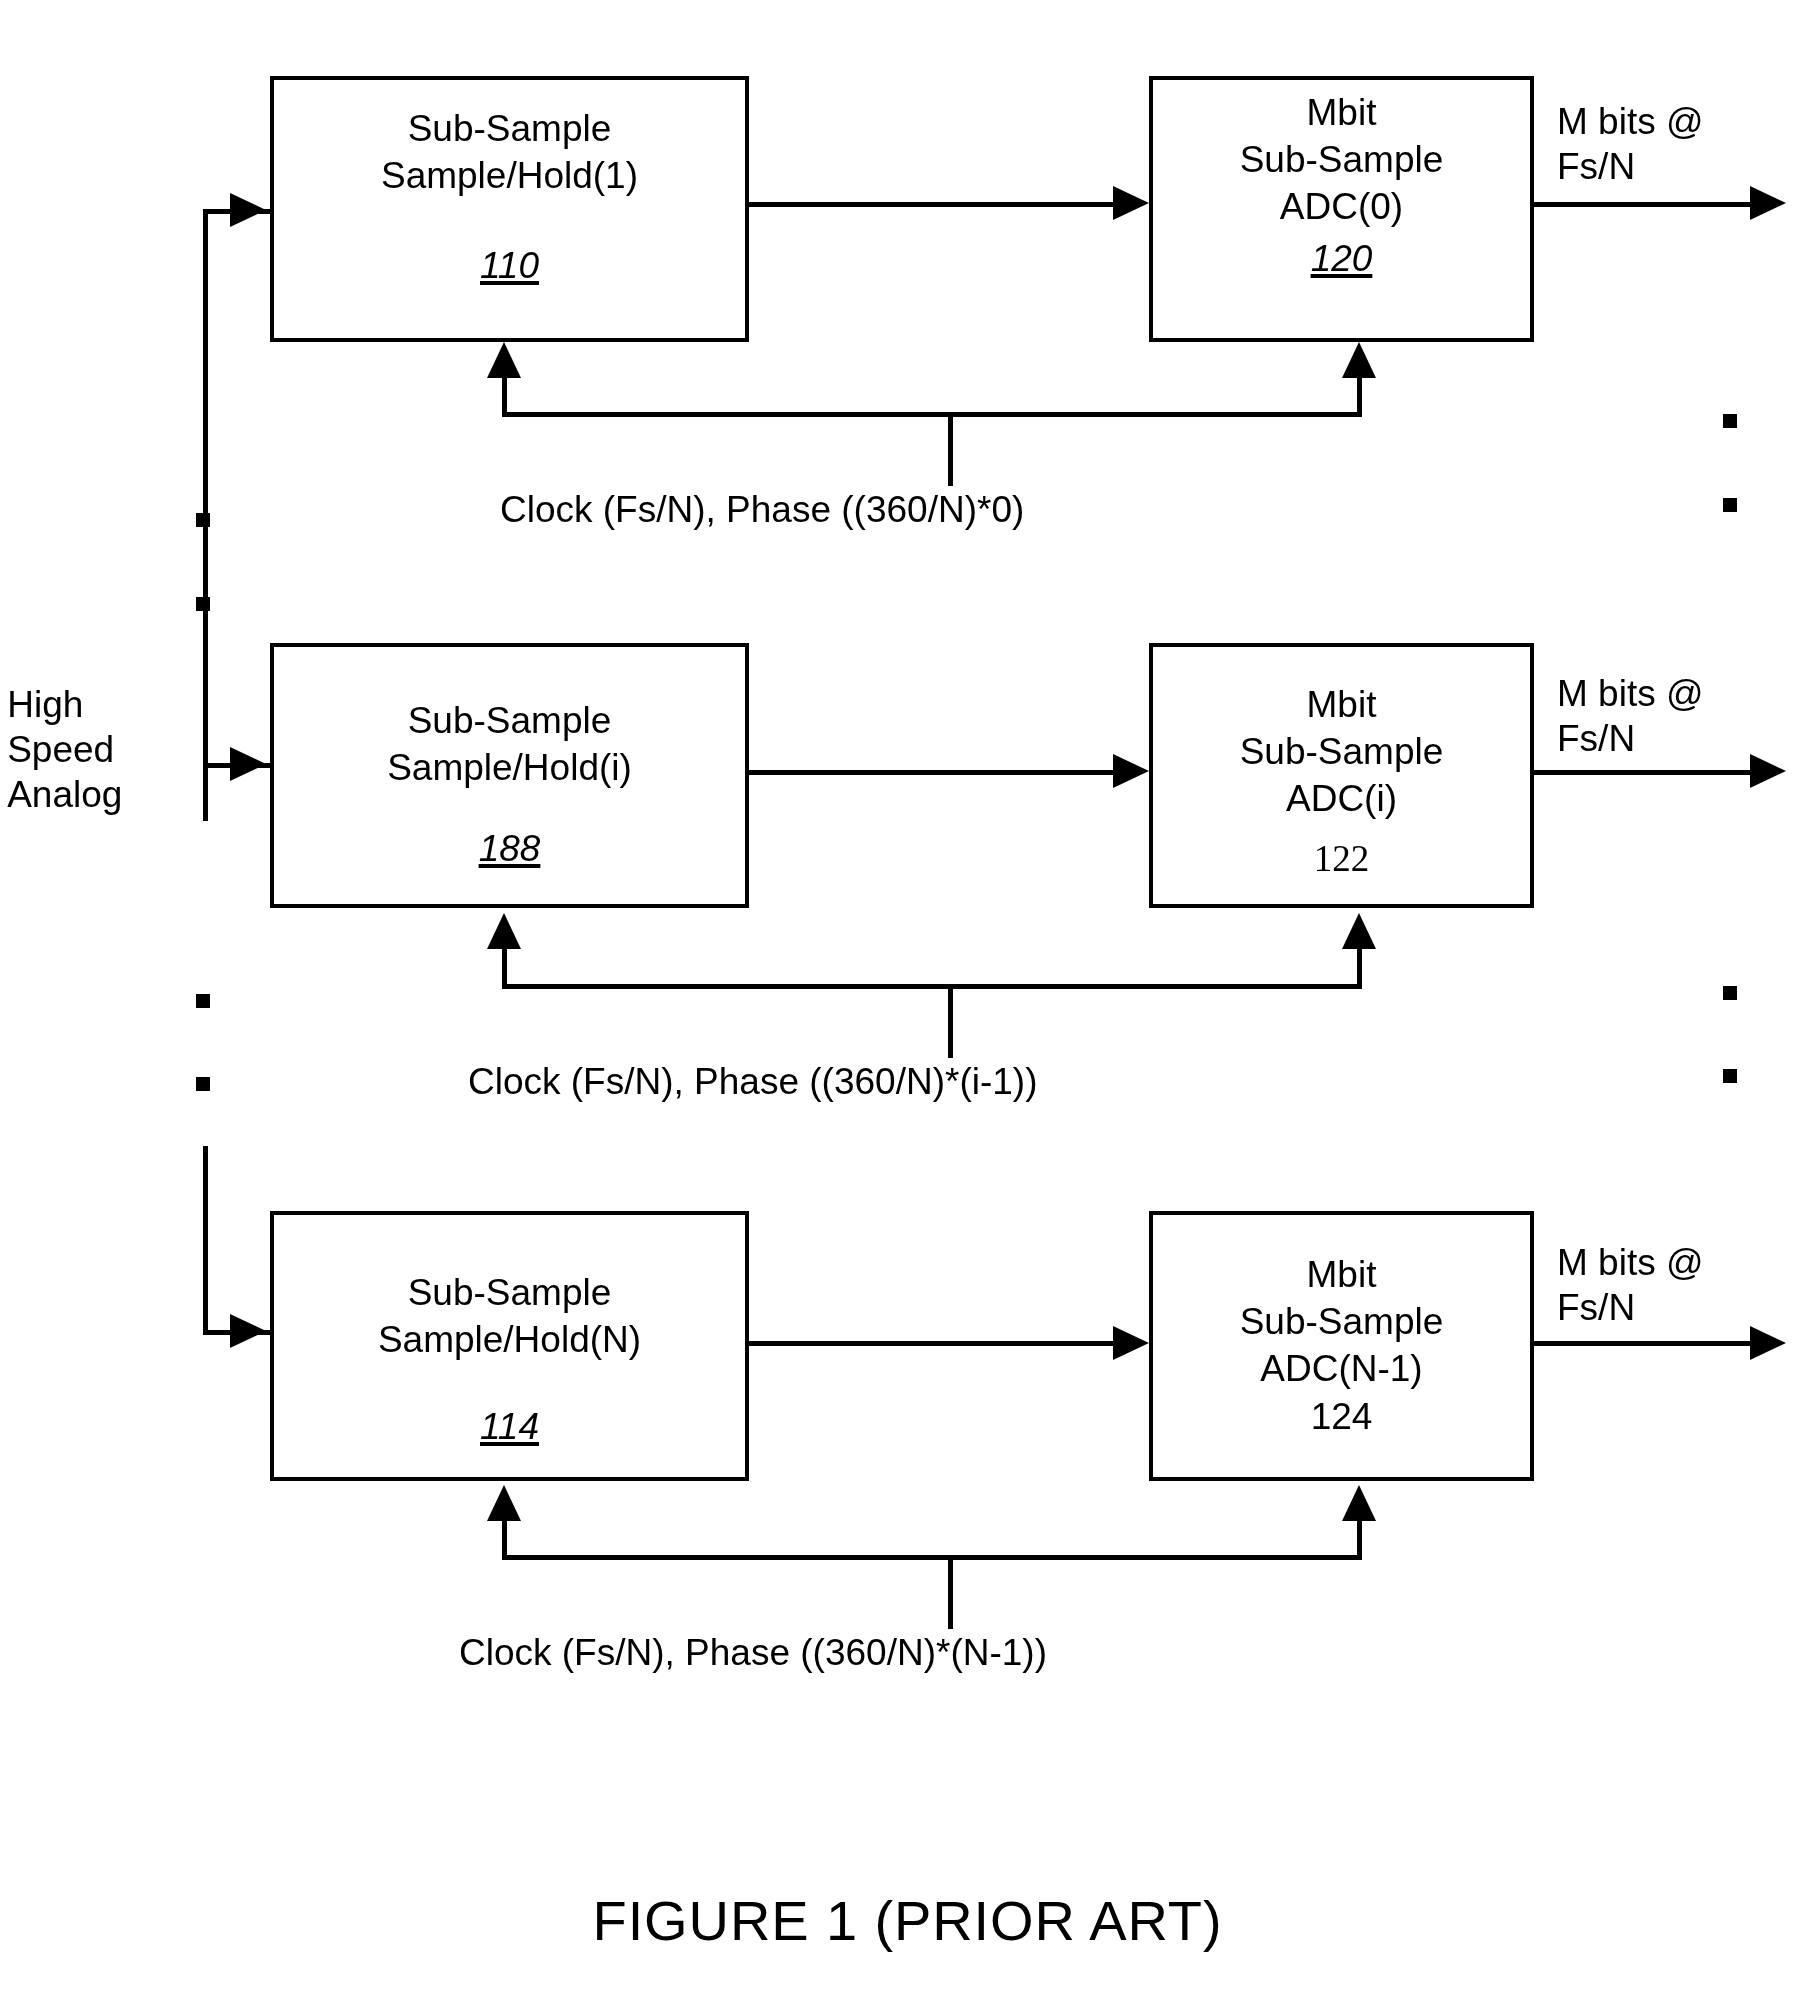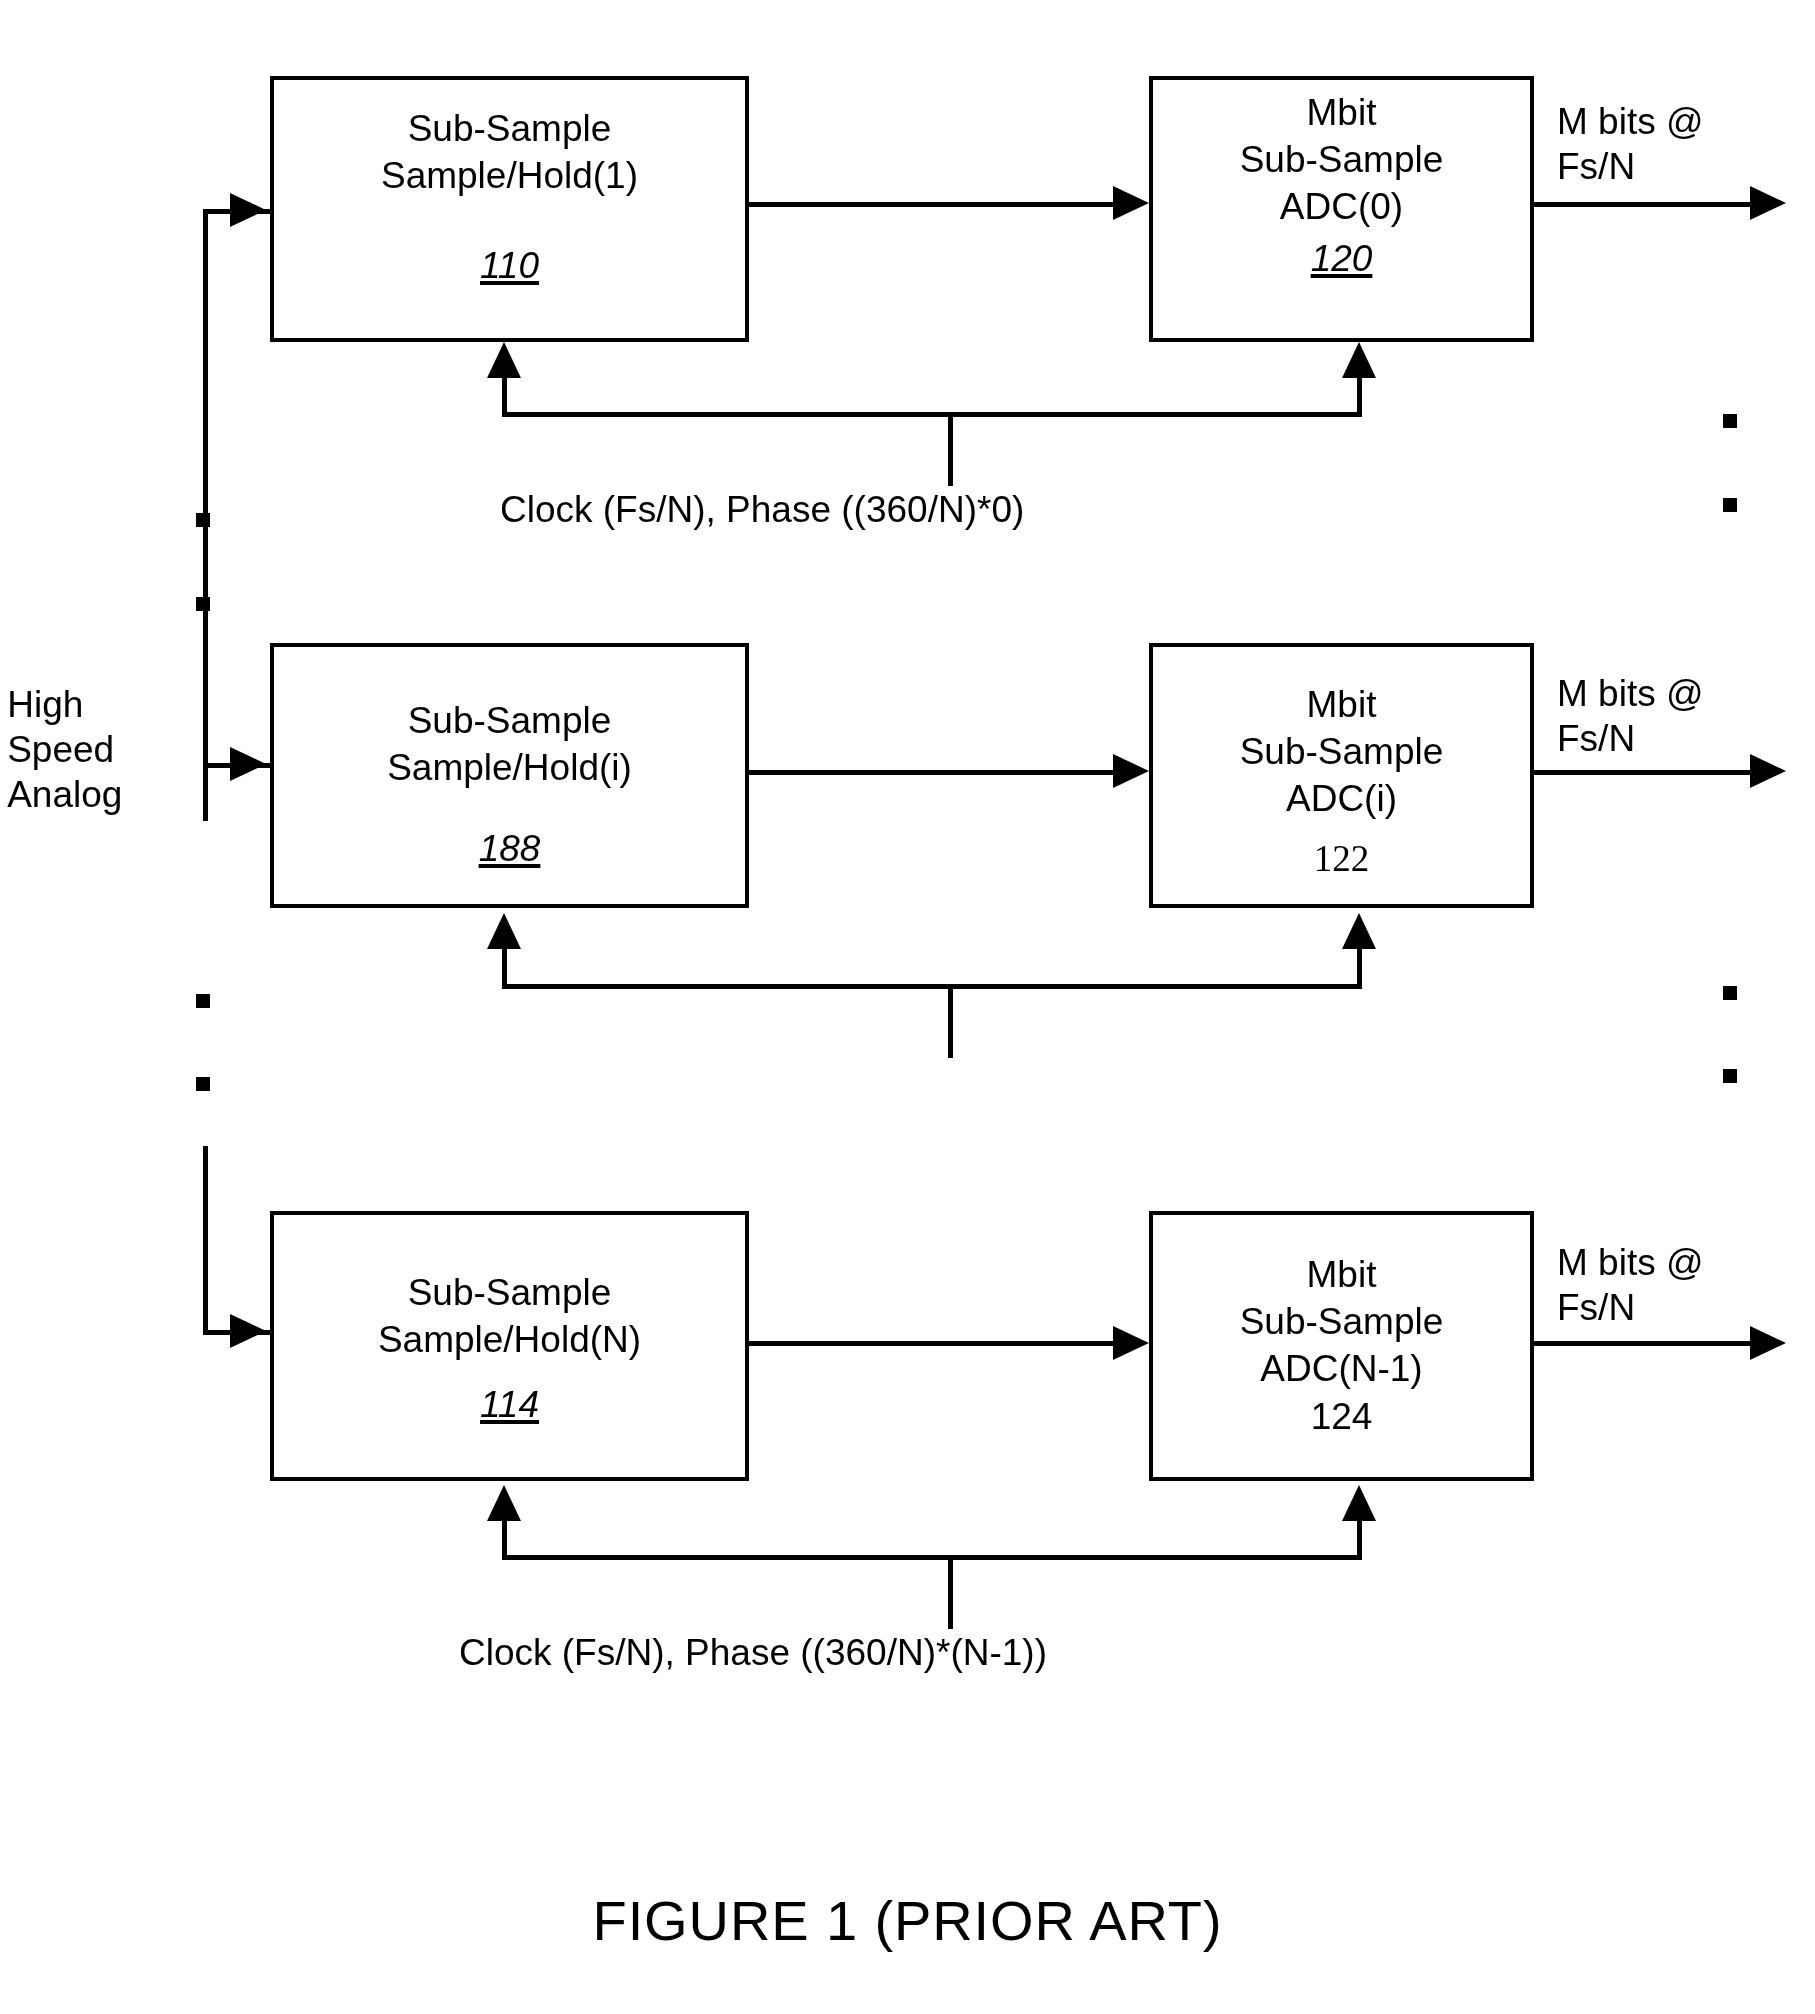--- a/index.html
+++ b/index.html
@@ -198,39 +198,40 @@
     <div>M bits @</div>
     <div>Fs/N</div>
   </div>
 
   <div class="hline" style="left:502px; top:984px; width:860px;"></div>
   <div class="vline" style="left:502px; top:934px; height:54px;"></div>
   <div class="arrow-u" style="left:487px; top:913px;"></div>
   <div class="vline" style="left:1357px; top:934px; height:54px;"></div>
   <div class="arrow-u" style="left:1342px; top:913px;"></div>
   <div class="vline" style="left:948px; top:984px; height:74px;"></div>
+  <div class="label center" style="left:468px; top:1058px; width:963px;">Clock (Fs/N), Phase ((360/N)*(i-1))</div>
 
   <div class="dot" style="left:196px; top:994px;"></div>
   <div class="dot" style="left:196px; top:1077px;"></div>
 
   <div class="dot" style="left:1723px; top:986px;"></div>
   <div class="dot" style="left:1723px; top:1069px;"></div>
 
   <div class="vline" style="left:203px; top:1146px; height:180px;"></div>
   <div class="vline" style="left:203px; top:1326px; height:0px;"></div>
   <div class="vline" style="left:203px; top:1146px; height:189px;"></div>
   <div class="hline" style="left:203px; top:1330px; width:70px;"></div>
   <div class="arrow-r" style="left:230px; top:1314px;"></div>
 
   <div class="box" style="left:270px; top:1211px; width:479px; height:270px;">
     <div class="box-inner" style="top:54px;">
       <div class="box-line">Sub-Sample</div>
       <div class="box-line">Sample/Hold(N)</div>
     </div>
-    <div class="box-inner" style="top:166px;">
+    <div class="box-inner" style="top:188px;">
       <span class="ref underline">114</span>
     </div>
   </div>
 
   <div class="hline" style="left:749px; top:1341px; width:371px;"></div>
   <div class="arrow-r" style="left:1113px; top:1326px;"></div>
 
   <div class="box" style="left:1149px; top:1211px; width:385px; height:270px;">
     <div class="box-inner" style="top:36px;">
       <div class="box-line">Mbit</div>

